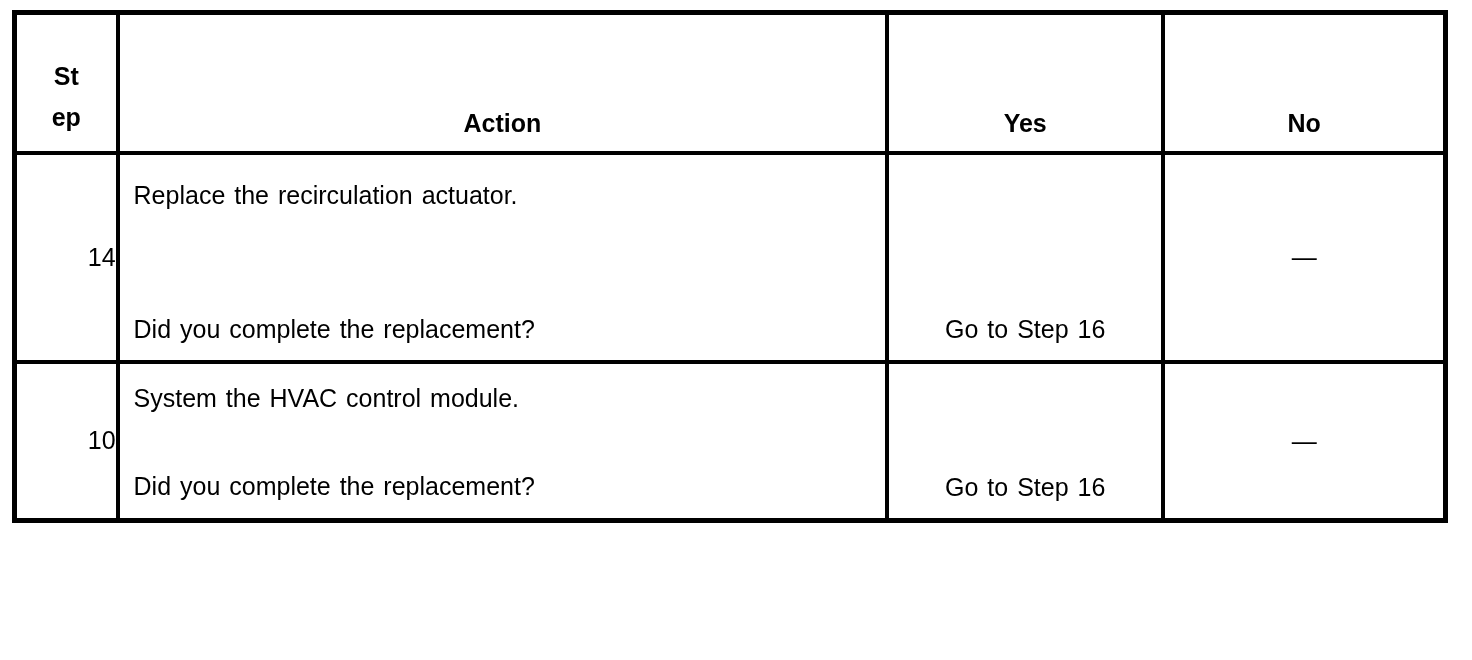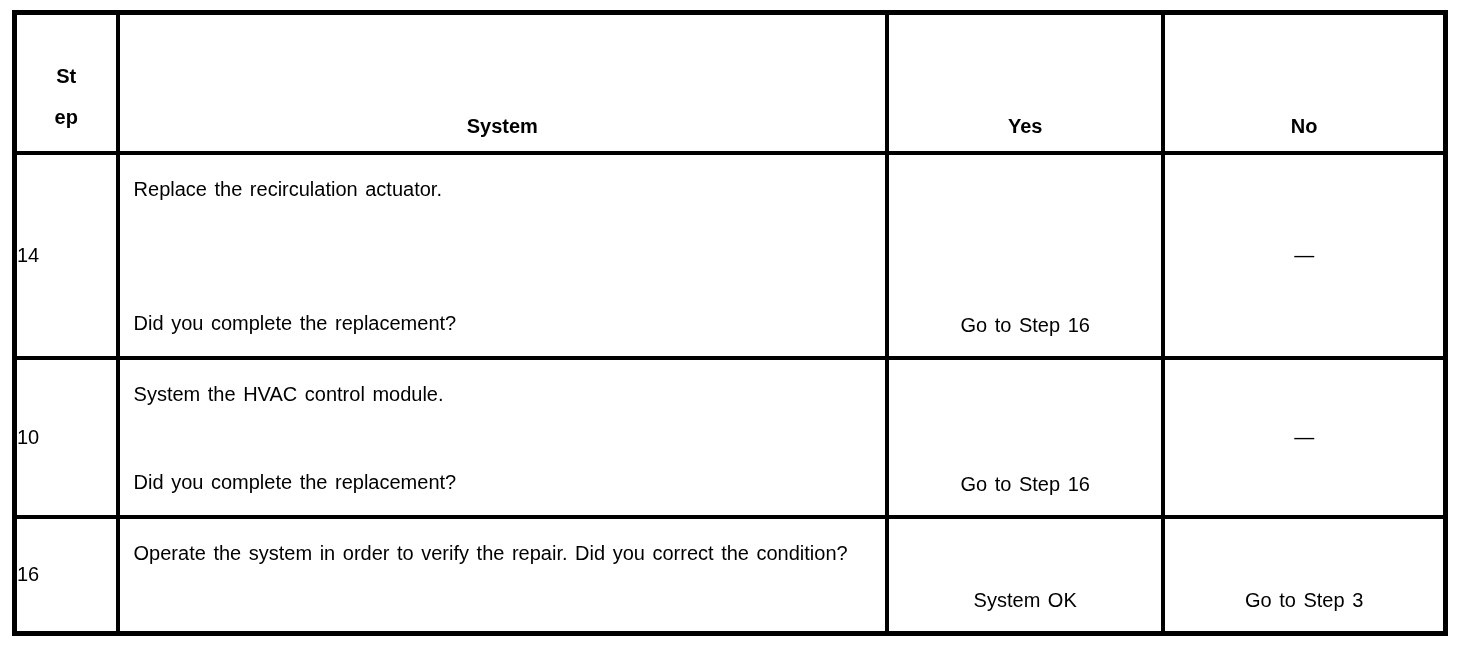--- a/index.html
+++ b/index.html
@@ -22,55 +22,55 @@
     margin: 10px 0 0 12px;
     border: 5px solid #000000;
   }
   col.c-step   { width: 103px; }
   col.c-action { width: 769px; }
   col.c-yes    { width: 276px; }
   col.c-no     { width: 282px; }
 
   th, td {
     border: 4px solid #000000;
-    font-size: 20px;
+    font-size: 25px;
     padding: 0;
   }
 
   tr.r-head { height: 140px; }
   tr.r-14   { height: 205px; }
   tr.r-15   { height: 159px; }
   tr.r-16   { height: 117px; }
 
   th {
     font-weight: bold;
     text-align: center;
     vertical-align: bottom;
     padding-bottom: 13px;
   }
   th .hl {
     display: block;
     line-height: 41px;
   }
 
   td.step-cell {
-    text-align: left;
+    text-align: right;
     vertical-align: middle;
   }
   td.action-cell {
     vertical-align: top;
     padding: 13px 30px 10px 14px;
     line-height: 42px;
   }
   .af {
     display: flex;
     flex-direction: column;
     justify-content: space-between;
   }
-  .af-14 { height: 176px; }
+  .af-14 { height: 176px; margin-top: 6px; }
   .af-15 { height: 130px; }
 
   td.ans {
     text-align: center;
     line-height: 34px;
   }
   td.ans.bottom {
     vertical-align: bottom;
     padding-bottom: 14px;
   }
@@ -87,21 +87,21 @@
     <col class="c-action">
     <col class="c-yes">
     <col class="c-no">
   </colgroup>
   <thead>
     <tr class="r-head">
       <th>
         <span class="hl">St</span>
         <span class="hl">ep</span>
       </th>
-      <th>System</th>
+      <th>Action</th>
       <th>Yes</th>
       <th>No</th>
     </tr>
   </thead>
   <tbody>
     <tr class="r-14">
       <td class="step-cell">14</td>
       <td class="action-cell">
         <div class="af af-14">
           <div>Replace the recirculation actuator.</div>
@@ -115,22 +115,14 @@
       <td class="step-cell">10</td>
       <td class="action-cell">
         <div class="af af-15">
           <div>System the HVAC control module.</div>
           <div>Did you complete the replacement?</div>
         </div>
       </td>
       <td class="ans bottom">Go to Step 16</td>
       <td class="ans middle">—</td>
     </tr>
-    <tr class="r-16">
-      <td class="step-cell">16</td>
-      <td class="action-cell">
-        <div>Operate the system in order to verify the repair. Did you correct the condition?</div>
-      </td>
-      <td class="ans bottom">System OK</td>
-      <td class="ans bottom">Go to Step 3</td>
-    </tr>
   </tbody>
 </table>
 
 </body></html>

